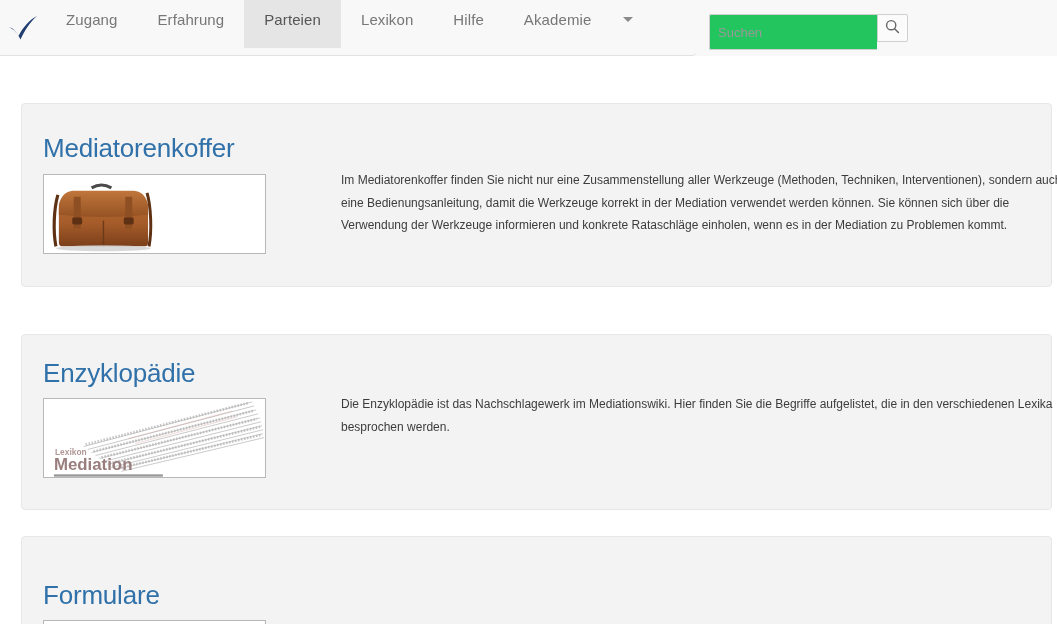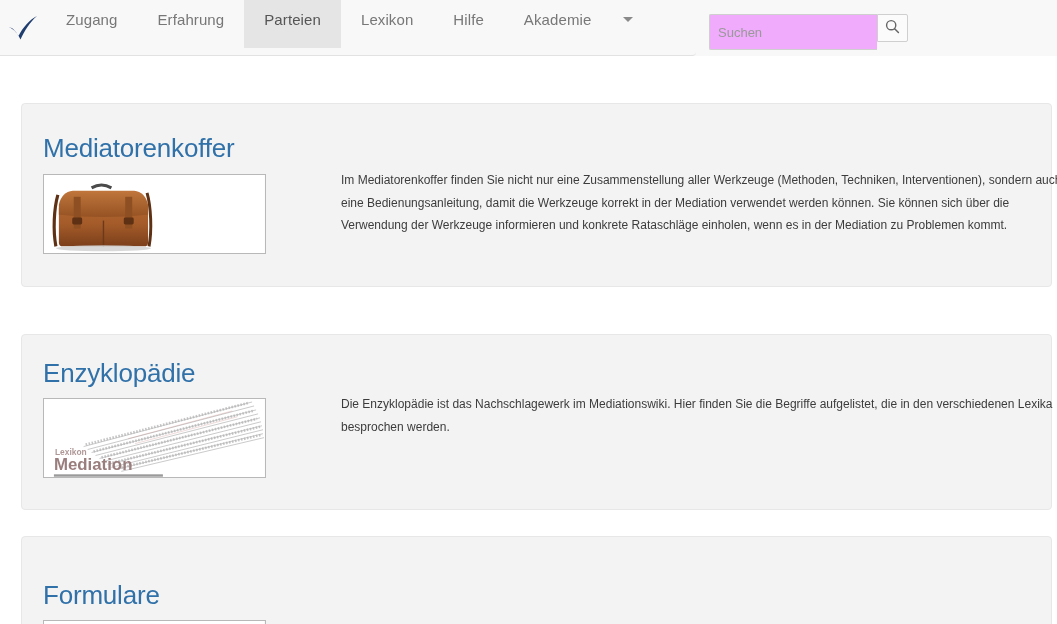--- a/index.html
+++ b/index.html
@@ -75,21 +75,21 @@
     top: 14px;
     display: flex;
     align-items: stretch;
     height: 28px;
   }
   .search-input {
     width: 168px;
     height: 24px;
     border: 1px solid #cfcfcf;
     border-right: none;
-    background: #f0abfc;
+    background: #22c55e;
     padding: 17px 8px;
     font-size: 13px;
     color: #555;
     font-family: "Liberation Sans", sans-serif;
     outline: none;
     border-radius: 2px 0 0 2px;
   }
   .search-input::placeholder { color: #999999; }
   .search-btn {
     width: 31px;

